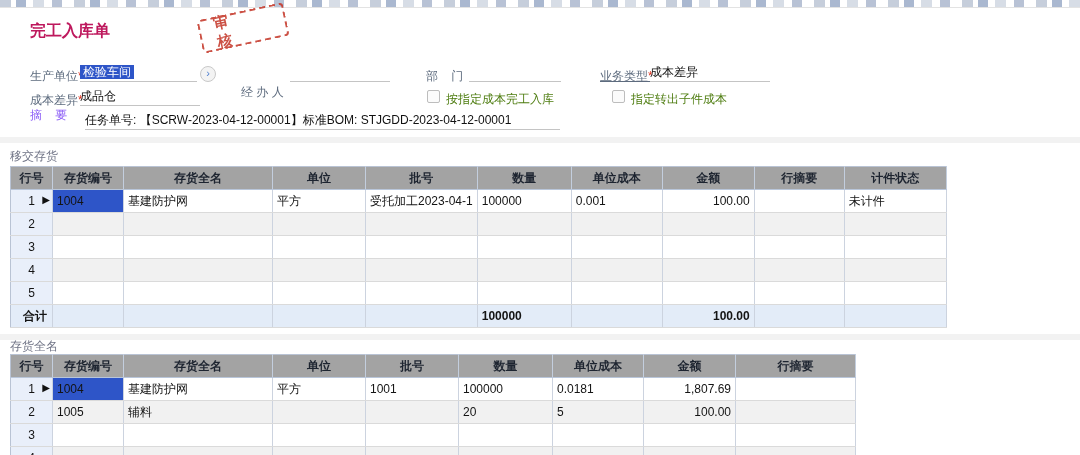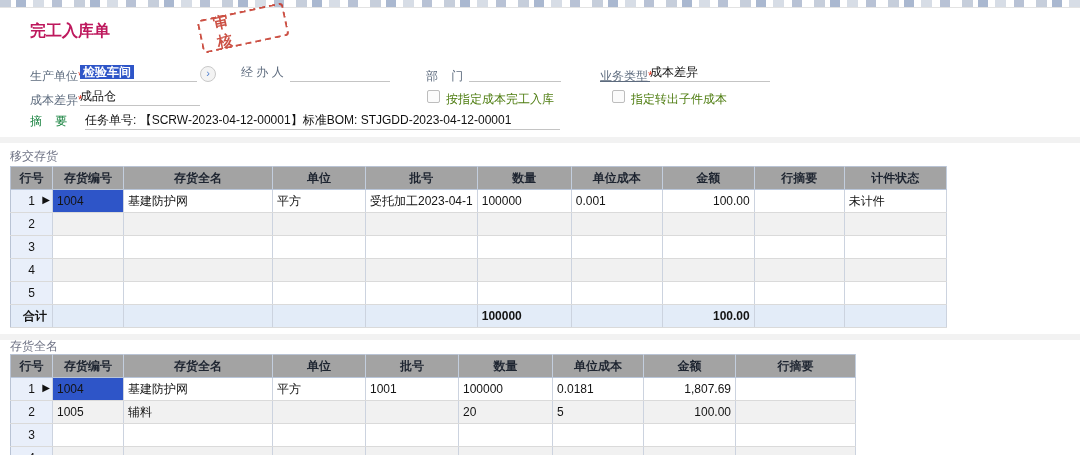--- a/index.html
+++ b/index.html
@@ -20,21 +20,21 @@
 
   .stamp { position:absolute; left:199px; top:11px; width:88px; height:34px;
     border:2px dashed #c53a2c; border-radius:4px; transform:rotate(-12deg);
     color:#c53a2c; font-size:15px; font-weight:bold; letter-spacing:14px;
     display:flex; align-items:center; justify-content:center; padding-left:14px; opacity:.88; }
 
   .lbl { position:absolute; font-size:12px; color:#5d6b7e; white-space:pre; }
   .lbl.link { text-decoration:underline;text-align:right; }
   .req { color:#e0321e; font-size:12px; }
   .fld { position:absolute; height:18px; border-bottom:1px solid #c4c4c4; font-size:12px; color:#111; white-space:nowrap; overflow:hidden; }
-  .selval { background:#2e55c8; color:#fff; padding:0 3px;font-weight:bold; }
+  .selval { background:#2e55c8; color:#fff; padding:0 3px; }
   .refbtn { position:absolute; width:16px; height:16px; border-radius:50%;
     background:#f3f3f3; border:1px solid #c9c9c9; color:#4e7fd0; font-size:11px;
     line-height:13px; text-align:center; cursor:pointer; }
   .cb { position:absolute; width:13px; height:13px; border:1px solid #bdbdbd; border-radius:2px; background:#fbfbfb; }
   .cb-lbl { position:absolute; font-size:12px; color:#4d7c0f; }
 
   .band { position:absolute; left:0; width:1080px; background:#f2f2f2; }
 
   .grid-label { position:absolute; font-size:12px; color:#707486; line-height:13px; }
 
@@ -57,39 +57,39 @@
 
 <div class="toolbar-strip"></div>
 
 <div class="page-title">完工入库单</div>
 <div class="stamp">审 核</div>
 
 <span class="lbl" style="left:30px;top:68px"><span>生产单位</span><span class="req">*</span></span>
 <span class="fld" style="left:80px;top:64px;width:117px"><span class="selval">检验车间</span></span>
 <span class="refbtn" style="left:200px;top:66px">›</span>
 
-<span class="lbl" style="left:241px;top:64px">经 办 人</span>
+<span class="lbl" style="left:241px;top:84px">经 办 人</span>
 <span class="fld" style="left:290px;top:64px;width:100px"></span>
 
 <span class="lbl" style="left:426px;top:68px">部    门</span>
 <span class="fld" style="left:469px;top:64px;width:92px"></span>
 
 <span class="lbl link" style="left:600px;top:68px"><span>业务类型</span><span class="req">*</span></span>
 <span class="fld" style="left:650px;top:64px;width:120px">成本差异</span>
 
 <span class="lbl" style="left:30px;top:92px"><span>成本差异</span><span class="req">*</span></span>
 <span class="fld" style="left:80px;top:88px;width:120px">成品仓</span>
 
 <span class="cb" style="left:427px;top:90px"></span>
 <span class="cb-lbl" style="left:446px;top:91px">按指定成本完工入库</span>
 
 <span class="cb" style="left:612px;top:90px"></span>
 <span class="cb-lbl" style="left:631px;top:91px">指定转出子件成本</span>
 
-<span class="lbl" style="left:30px;top:113px;color:#15803d">摘    要</span>
+<span class="lbl" style="left:30px;top:107px;color:#8b5cf6">摘    要</span>
 <span class="fld" style="left:85px;top:112px;width:475px">任务单号: 【SCRW-2023-04-12-00001】标准BOM: STJGDD-2023-04-12-00001</span>
 
 <div class="band" style="top:137px;height:6px"></div>
 
 <div class="grid-label" style="left:10px;top:150px">移交存货</div>
 <table class="grid" style="left:10px;top:166px">
     <colgroup>
       <col style="width: 42px;">
       <col style="width: 71px;">
       <col style="width: 149px;">

